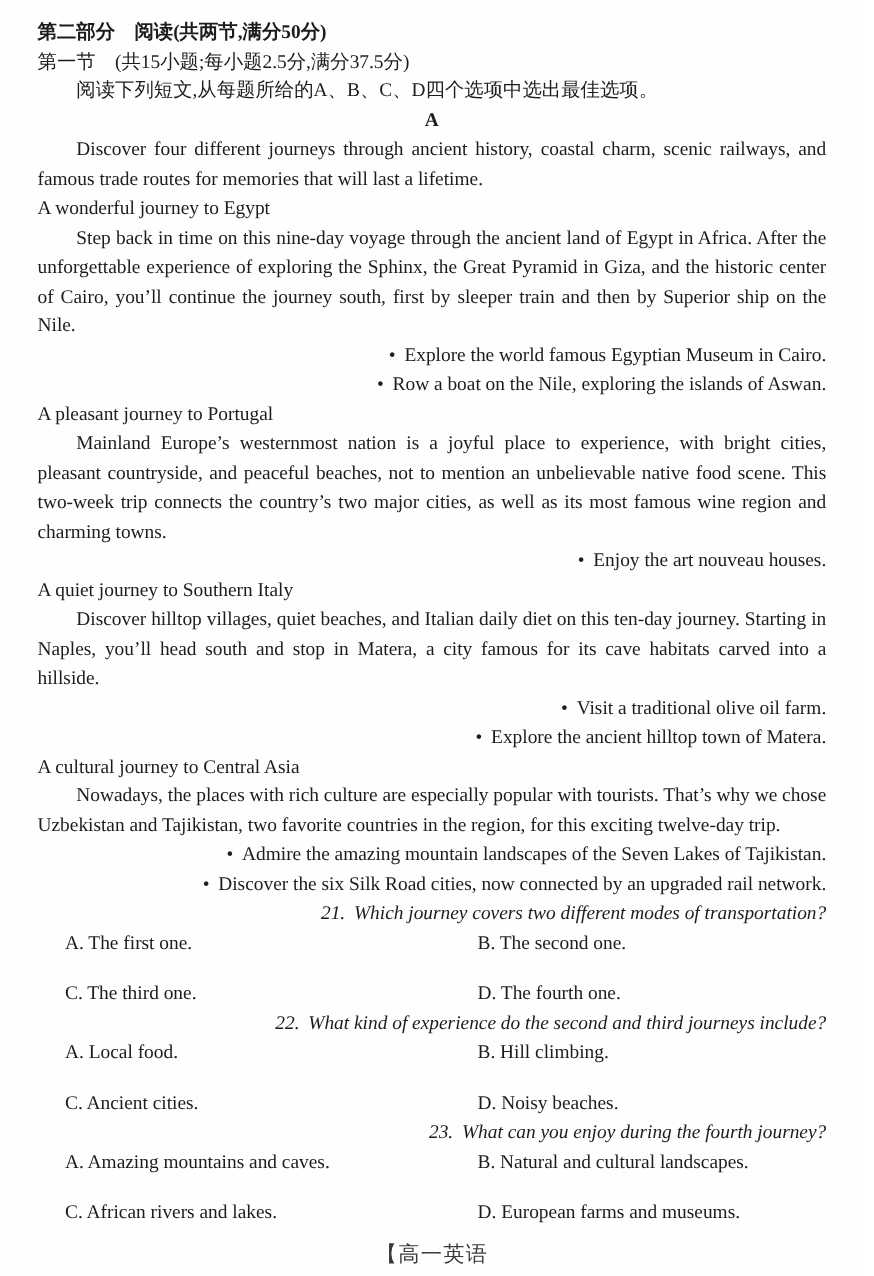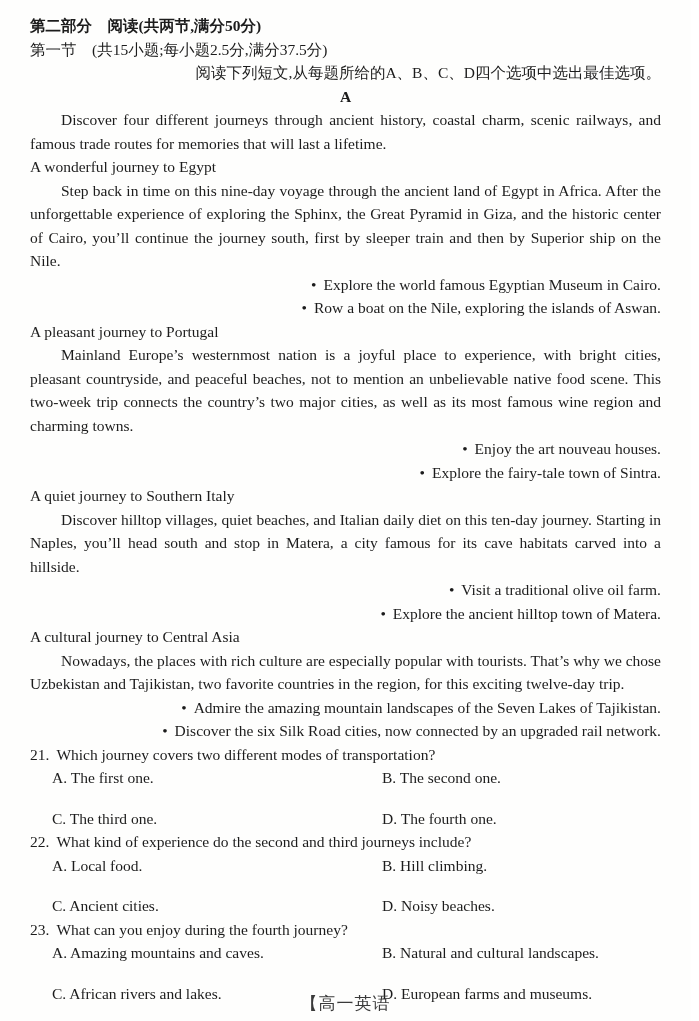--- a/index.html
+++ b/index.html
@@ -15,21 +15,21 @@
     padding: 14px 30px 8px 30px;
     font-family: "Liberation Serif", "DejaVu Serif", serif;
     font-size: 15.5px;
     line-height: 23.5px;
     color: #1c1c1c;
     overflow: hidden;
     position: relative;
   }
   .cn-bold { font-weight: bold; }
   .cn-line { text-align: left; }
-  .indent2 { text-indent: 2em; text-align: right; }
+  .indent2 { text-indent: 2em; }
   .passage-label {
     text-align: center;
     font-weight: bold;
   }
   .para {
     margin: 0;
     text-indent: 2em;
     text-align: justify;
     text-align-last: left;
     -moz-text-align-last: left;
@@ -37,21 +37,21 @@
   .sec-heading {
     font-weight: normal;
   }
   .bullet {
     padding-left: 2.3em;
     text-align: right;
   }
   .bdot {
     margin-right: 7px;
   }
-  .q-stem { text-align: left; }
+  .q-stem { text-align: right; font-style: italic; }
   .q-num { margin-right: 7px; }
   .options {
     display: grid;
     grid-template-columns: 313px 1fr;
     padding-left: 22px;
     gap: 17px;
   }
   .opt { text-align: left; }
   .footer {
     position: absolute;
@@ -83,23 +83,20 @@
     <span class="bdot">•</span><span>Explore the world famous Egyptian Museum in Cairo.</span>
   </div>
   <div class="bullet">
     <span class="bdot">•</span><span>Row a boat on the Nile, exploring the islands of Aswan.</span>
   </div>
 
   <div class="sec-heading">A pleasant journey to Portugal</div>
   <p class="para">Mainland Europe’s westernmost nation is a joyful place to experience, with bright cities, pleasant countryside, and peaceful beaches, not to mention an unbelievable native food scene. This two-week trip connects the country’s two major cities, as well as its most famous wine region and charming towns.</p>
   <div class="bullet">
     <span class="bdot">•</span><span>Enjoy the art nouveau houses.</span>
-  </div>
-  <div class="bullet">
-    <span class="bdot">•</span><span>Explore the fairy-tale town of Sintra.</span>
   </div>
 
   <div class="sec-heading">A quiet journey to Southern Italy</div>
   <p class="para">Discover hilltop villages, quiet beaches, and Italian daily diet on this ten-day journey. Starting in Naples, you’ll head south and stop in Matera, a city famous for its cave habitats carved into a hillside.</p>
   <div class="bullet">
     <span class="bdot">•</span><span>Visit a traditional olive oil farm.</span>
   </div>
   <div class="bullet">
     <span class="bdot">•</span><span>Explore the ancient hilltop town of Matera.</span>
   </div>

